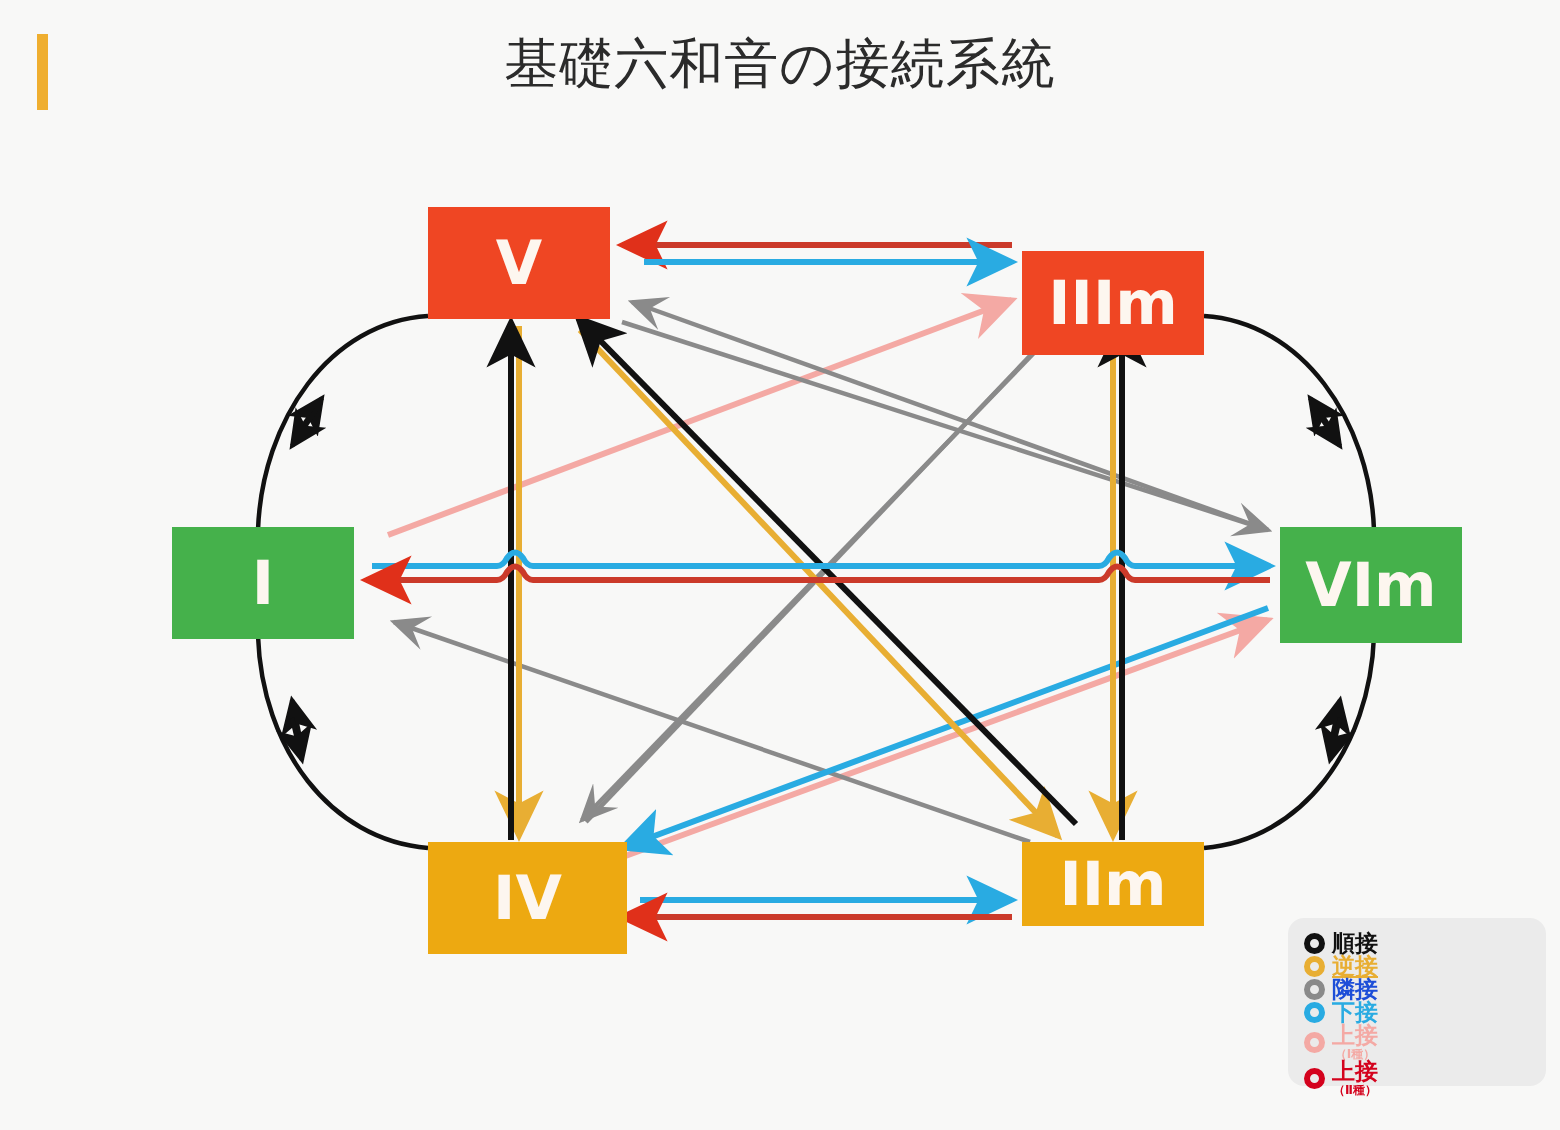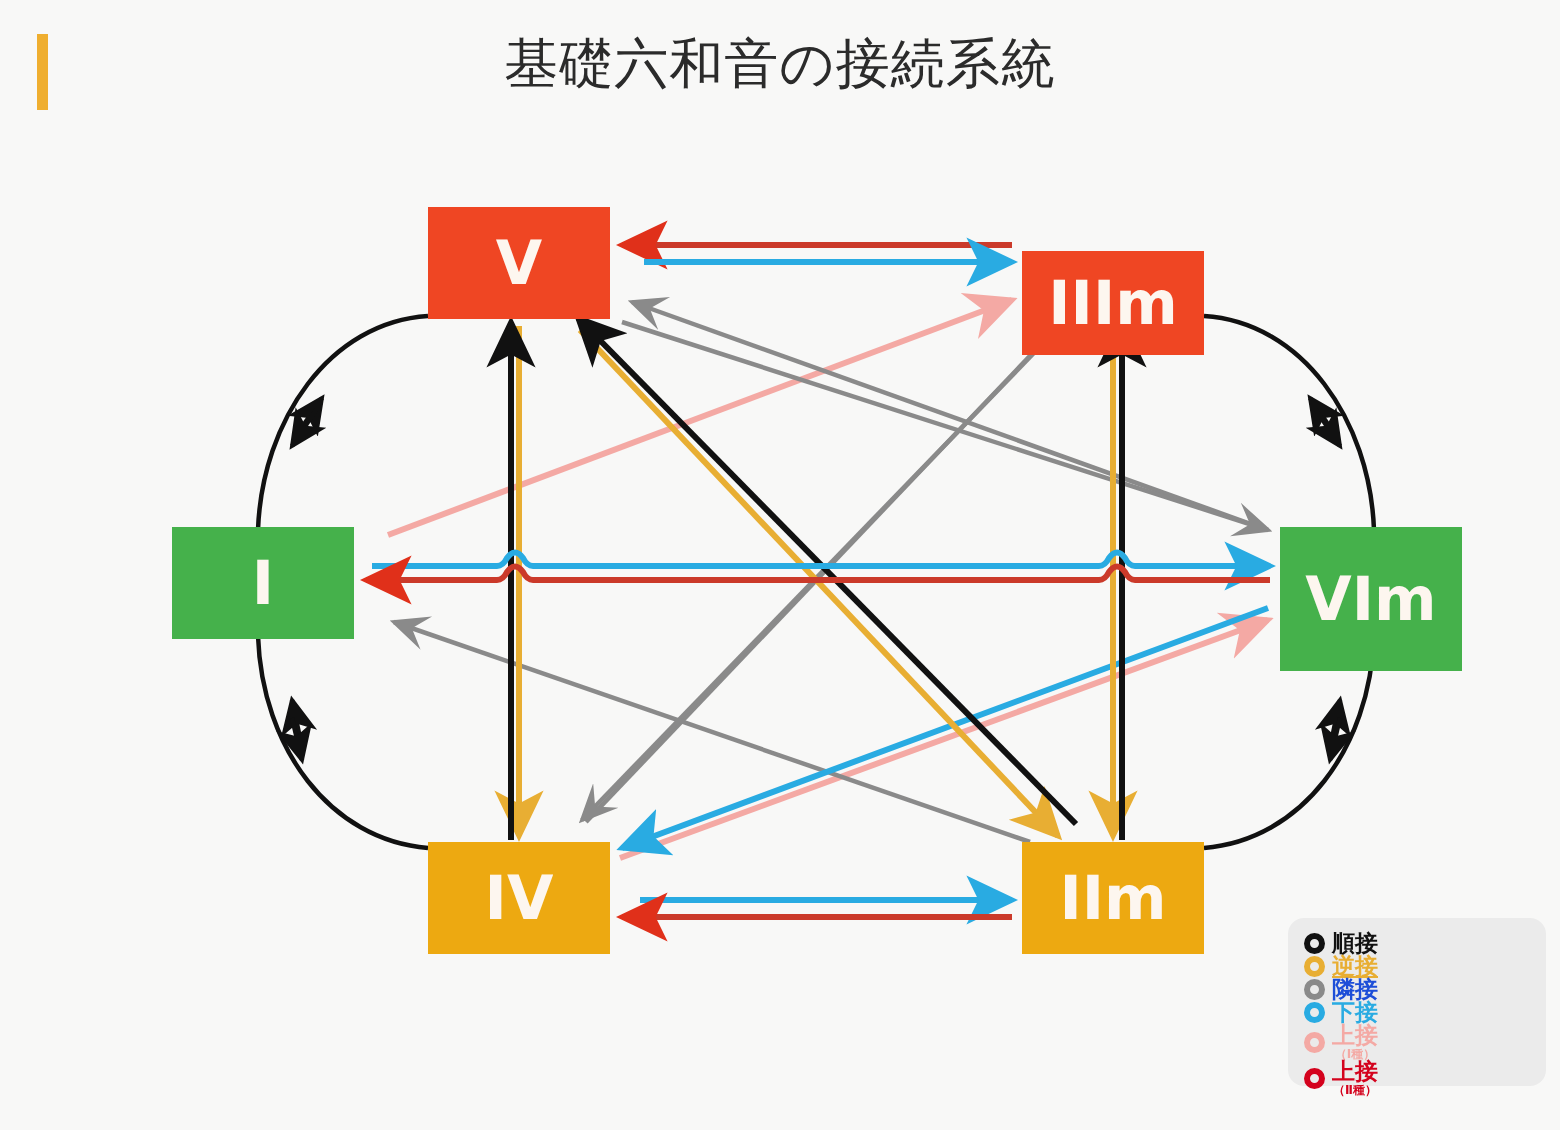--- a/index.html
+++ b/index.html
@@ -194,27 +194,27 @@
 
   <div class="node-box" style="left:428px; top:207px; width:182px; height:112px; background:#EF4623;">
     <span>V</span>
   </div>
   <div class="node-box" style="left:1022px; top:207px; width:182px; height:104px; background:#EF4623;margin-top:44px;">
     <span>IIIm</span>
   </div>
   <div class="node-box" style="left:172px; top:527px; width:182px; height:112px; background:#45B14B;">
     <span>I</span>
   </div>
-  <div class="node-box" style="left:1280px; top:527px; width:182px; height:144px; background:#45B14B;">
+  <div class="node-box" style="left:1280px; top:527px; width:182px; height:116px; background:#45B14B;">
     <span>VIm</span>
   </div>
-  <div class="node-box" style="left:428px; top:842px; width:182px; height:112px; background:#EDA911;">
+  <div class="node-box" style="left:428px; top:842px; width:199px; height:112px; background:#EDA911;">
     <span>IV</span>
   </div>
-  <div class="node-box" style="left:1022px; top:842px; width:182px; height:112px; background:#EDA911;">
+  <div class="node-box" style="left:1022px; top:842px; width:182px; height:84px; background:#EDA911;">
     <span>IIm</span>
   </div>
 
   <div id="legend">
 
     <div class="legend-item">
       <span class="legend-ring" style="border-color:#111111;"></span>
       <span class="legend-text" style="color:#111111;">
         <span>順接</span>
       </span>

